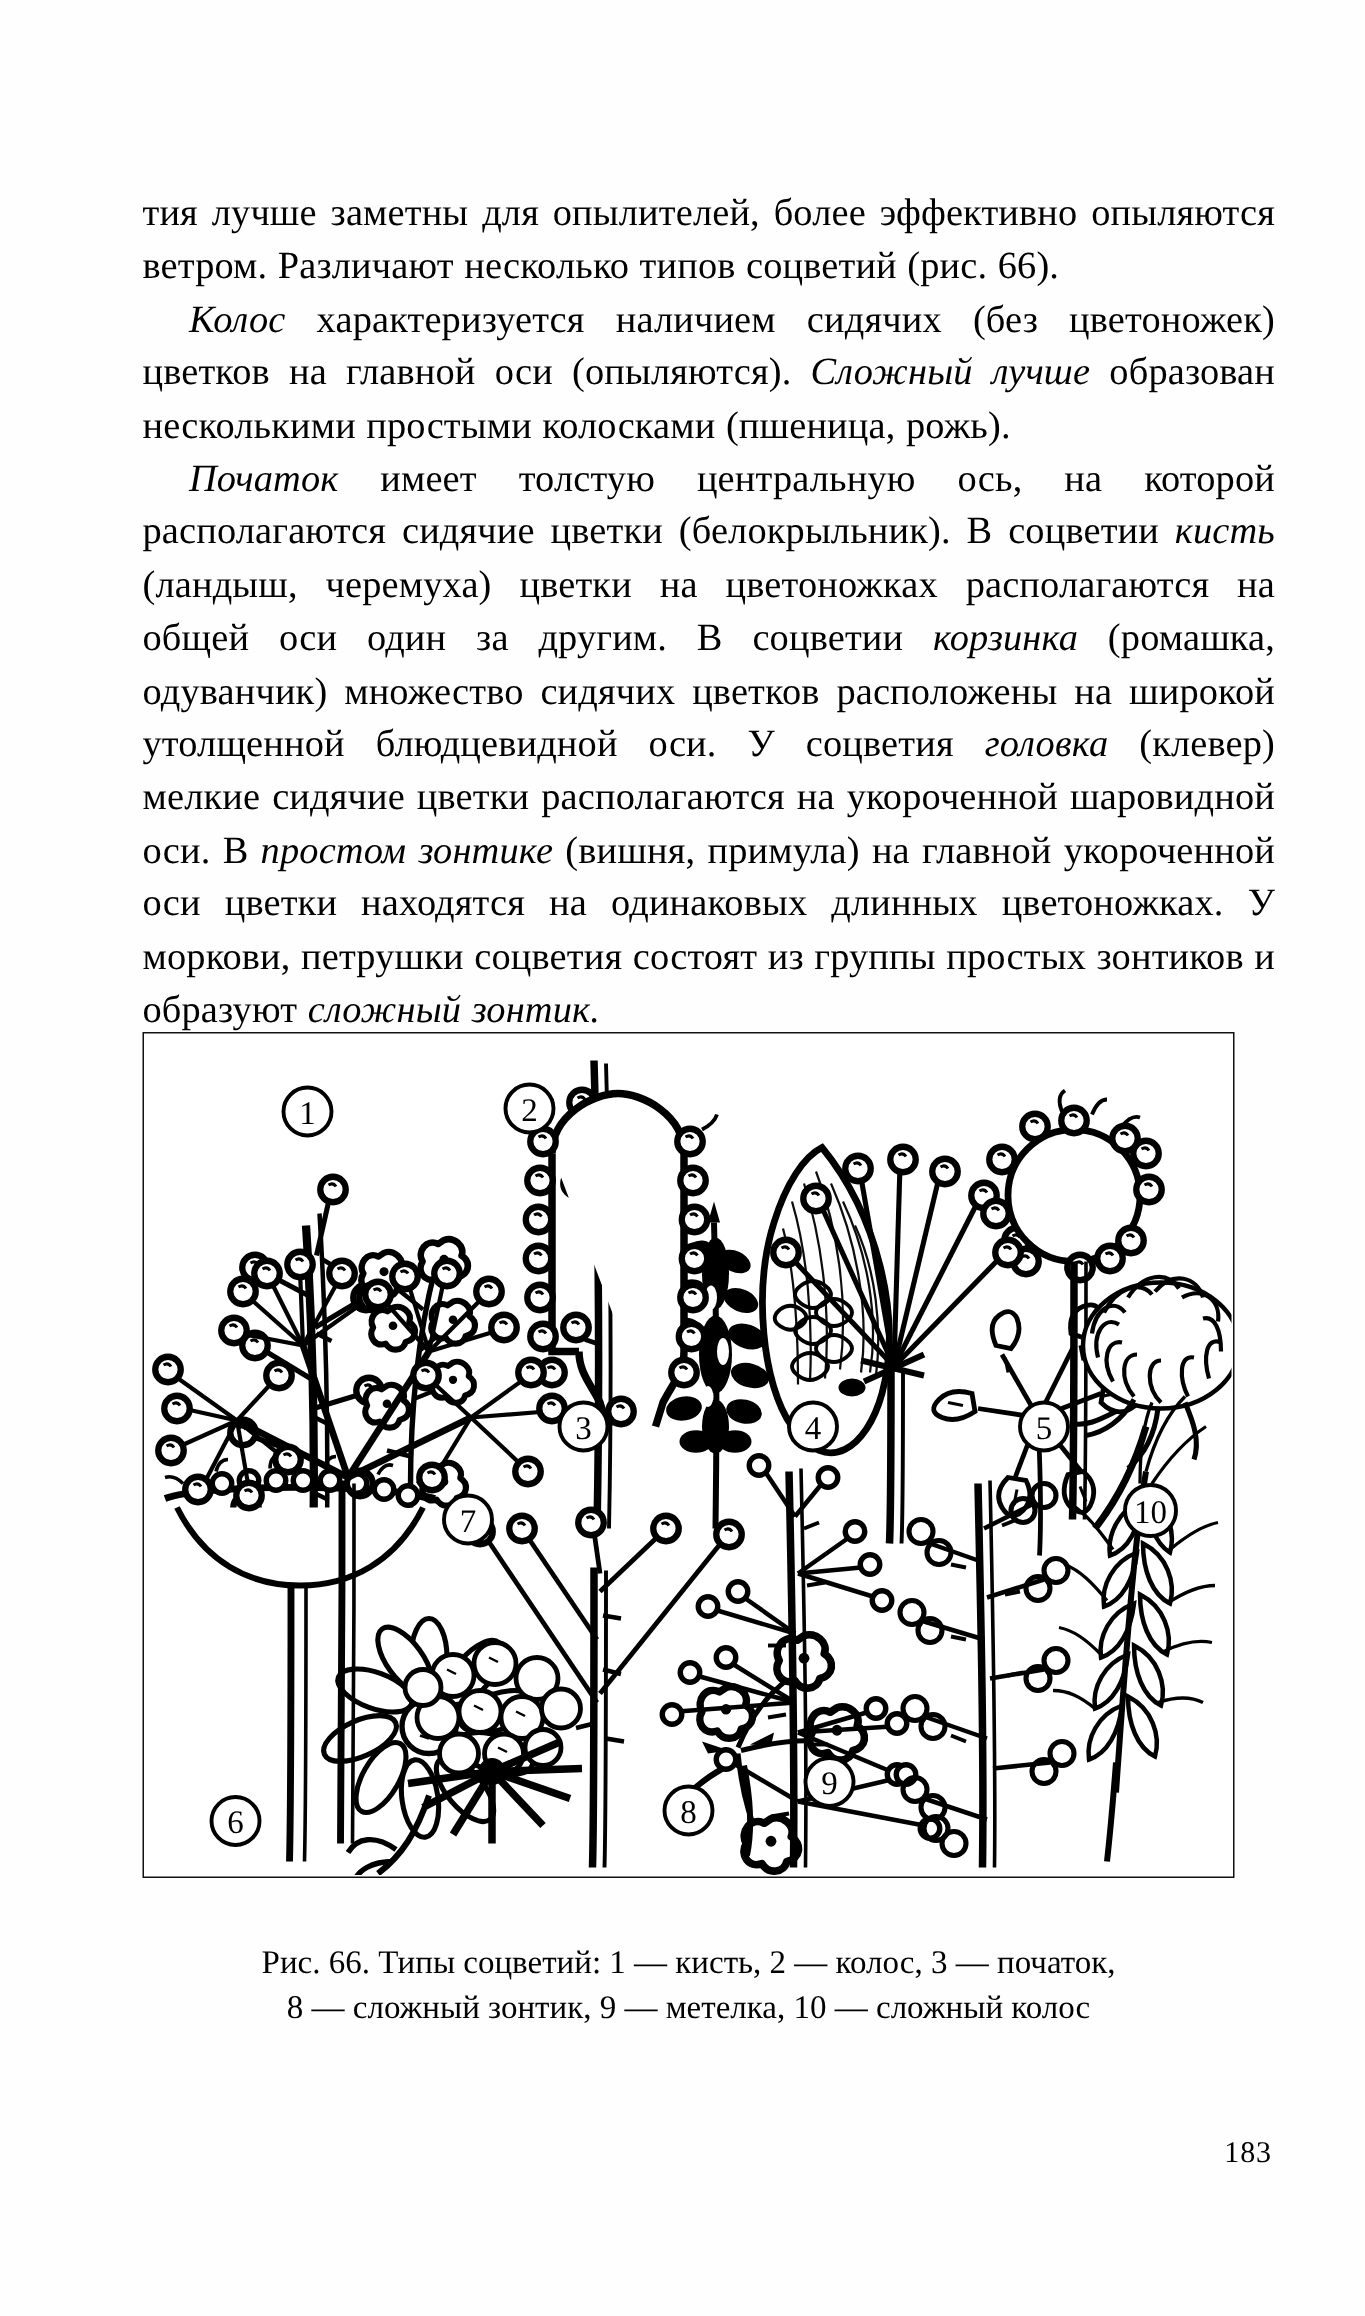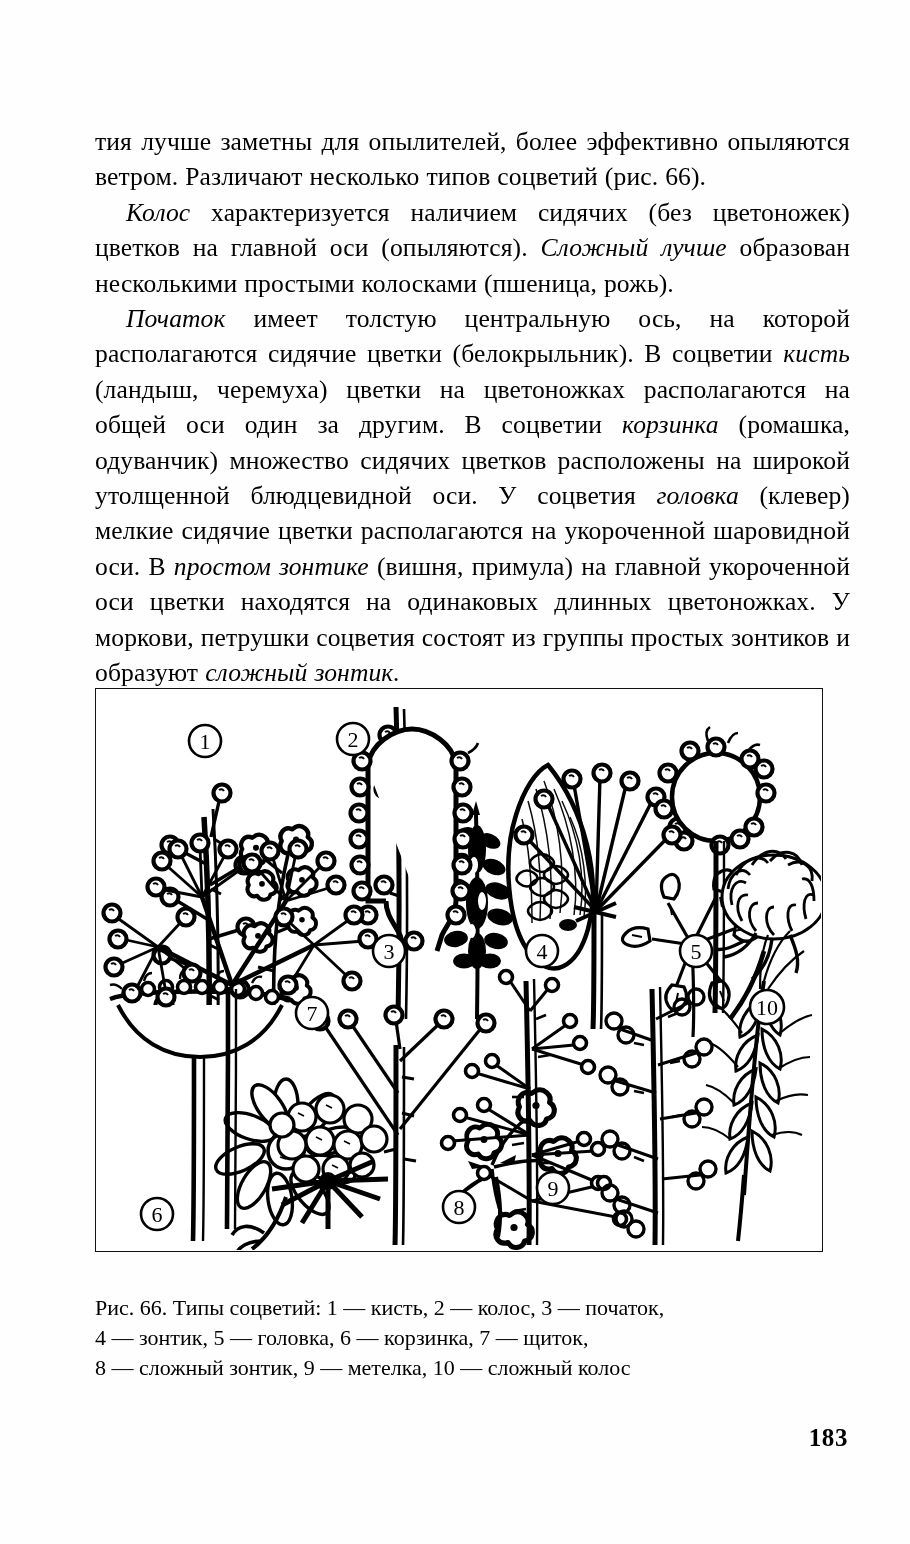--- a/index.html
+++ b/index.html
@@ -51,34 +51,33 @@
     box-sizing: border-box;
     background: #ffffff;
   }
   .figure-frame svg { display: block; }
 
   .caption {
     position: absolute;
     left: 95px;
     top: 1293px;
     width: 728px;
-    text-align: left;
+    text-align: center;
     font-size: 22px;
     line-height: 30px;
     font-family: "Liberation Serif", "DejaVu Serif", serif;
   }
   .caption .cline { display: block; white-space: pre; }
 
   .folio {
     position: absolute;
     right: 62px;
     top: 1424px;
-    font-size: 25px;
+    font-size: 20px;
     letter-spacing: 0.6px;
-    font-weight: bold;
   }
 </style>
 </head>
 <body>
 
 <div class="page">
 
   <div class="textblock">
     <p class="para" id="p-intro"><span>тия лучше заметны для опылителей, более эффективно опыляются ветром. Различают несколько типов соцветий (рис. 66).</span></p>
     <p class="para indent" id="p-kolos"><i>Колос</i><span> характеризуется наличием сидячих (без цветоножек) цветков на главной оси (опыляются). </span><i>Сложный лучше</i><span> образован несколькими простыми колосками (пшеница, рожь).</span></p>
@@ -738,19 +737,18 @@
         <g>
           <circle cx="671" cy="318" r="17" fill="#fff" stroke="#000" stroke-width="2.6"></circle>
           <text x="671" y="326">10</text>
         </g>
       </g>
     </svg>
   </div>
 
   <div class="caption">
     <span class="cline">Рис. 66. Типы соцветий: 1 — кисть, 2 — колос, 3 — початок,</span>
-    <span class="cline">4 — зонтик, 5 — головка, 6 — корзинка, 7 — щиток,</span>
     <span class="cline">8 — сложный зонтик, 9 — метелка, 10 — сложный колос</span>
   </div>
 
   <div class="folio">183</div>
 
 </div>
 
 </body></html>

